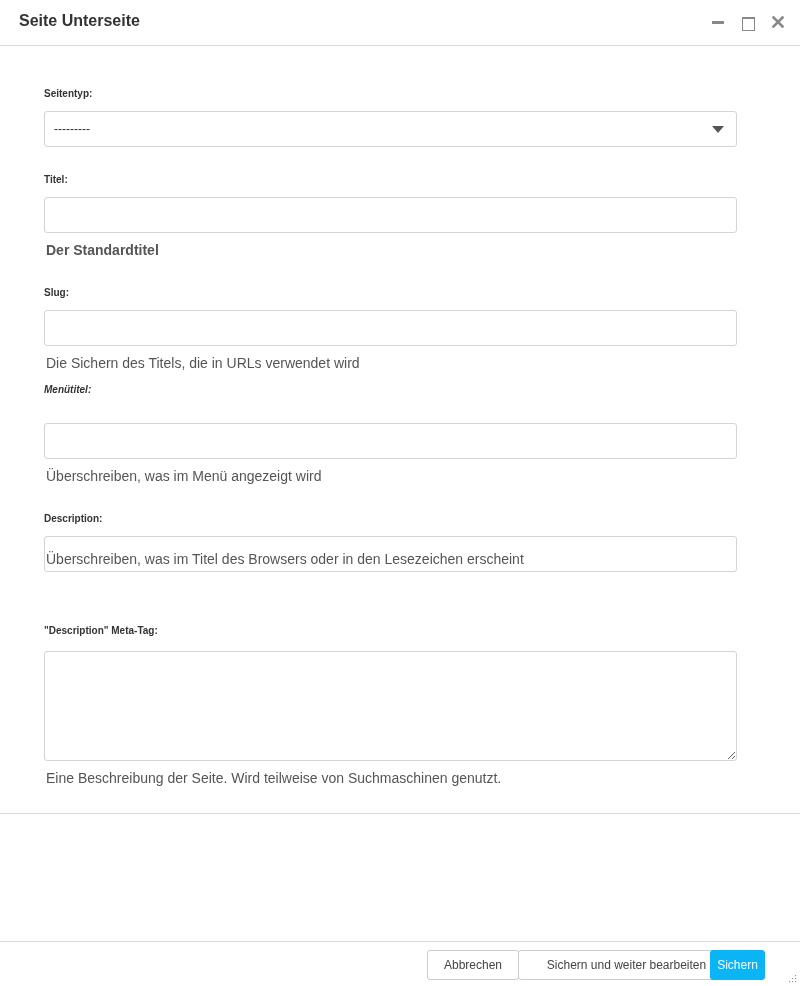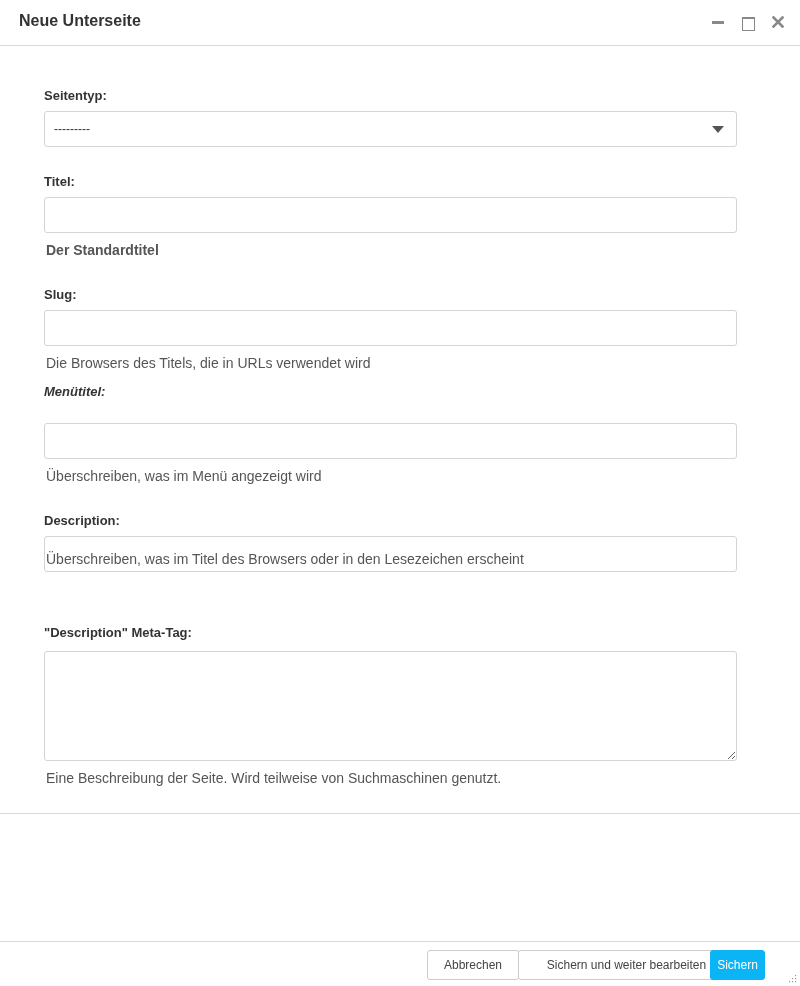--- a/index.html
+++ b/index.html
@@ -21,21 +21,21 @@
     }
     .win-btn.max::after {
       content: ""; position: absolute; left: 2px; top: 3px; width: 11px; height: 11px;
       border: 1px solid #888; border-top-width: 2px;
     }
     .win-btn.close svg { position: absolute; left: 2px; top: 2px; }
 
     .content { position: absolute; left: 44px; top: 46px; width: 693px; }
 
     .field-label {
-      position: absolute; left: 0; font-size: 13px; font-weight: bold; color: #333;
+      position: absolute; left: 0; font-size: 10px; font-weight: bold; color: #333;
     }
     .input {
       position: absolute; left: 0; width: 693px; height: 36px;
       border: 1px solid #d4d4d4; border-radius: 3px; background: #fff;
       font-family: "Liberation Sans", sans-serif; font-size: 13px; padding: 0 9px; color: #333;
     }
     .select-value { position: absolute; left: 9px; top: 10px; font-size: 12px; color: #333; }
     .select-arrow {
       position: absolute; right: 12px; top: 14px; width: 0; height: 0;
       border-left: 6px solid transparent; border-right: 6px solid transparent;
@@ -54,21 +54,21 @@
       display: flex; align-items: center; justify-content: center;
     }
     .btn-default { background: #fff; border: 1px solid #ccc; color: #444; }
     .btn-primary { background: #0bb4f5; border: 1px solid #0bb4f5; color: #fff; }
     .window-grip { position: absolute; right: 3px; bottom: 3px; width: 10px; height: 10px; }
   </style>
 </head>
 <body>
 
 <div class="titlebar">
-  <span class="title">Neue Unterseite</span>
+  <span class="title">Seite Unterseite</span>
   <div class="win-controls">
     <div class="win-btn min"></div>
     <div class="win-btn max"></div>
     <div class="win-btn close">
       <svg width="12" height="12" viewBox="0 0 12 12">
           <path d="M1.5 1.5 L10.5 10.5 M10.5 1.5 L1.5 10.5" stroke="#888" stroke-width="2.6" stroke-linecap="square"></path>
         </svg>
     </div>
   </div>
 </div>
@@ -80,21 +80,21 @@
     <span class="select-value">---------</span>
     <span class="select-arrow"></span>
   </div>
 
   <label class="field-label" style="top:128px;">Titel:</label>
   <input class="input" style="top: 151px;" type="text" value="">
   <div class="help" style="top:196px;font-weight:bold;">Der Standardtitel</div>
 
   <label class="field-label" style="top:241px;">Slug:</label>
   <input class="input" style="top: 264px;" type="text" value="">
-  <div class="help" style="top:309px;">Die Browsers des Titels, die in URLs verwendet wird</div>
+  <div class="help" style="top:309px;">Die Sichern des Titels, die in URLs verwendet wird</div>
 
   <label class="field-label" style="top:338px;font-style:italic;">Menütitel:</label>
   <input class="input" style="top: 377px;" type="text" value="">
   <div class="help" style="top:422px;">Überschreiben, was im Menü angezeigt wird</div>
 
   <label class="field-label" style="top:467px;">Description:</label>
   <input class="input" style="top: 490px;" type="text" value="">
   <div class="help" style="top:505px;">Überschreiben, was im Titel des Browsers oder in den Lesezeichen erscheint</div>
 
   <label class="field-label" style="top:579px;">"Description" Meta-Tag:</label>

